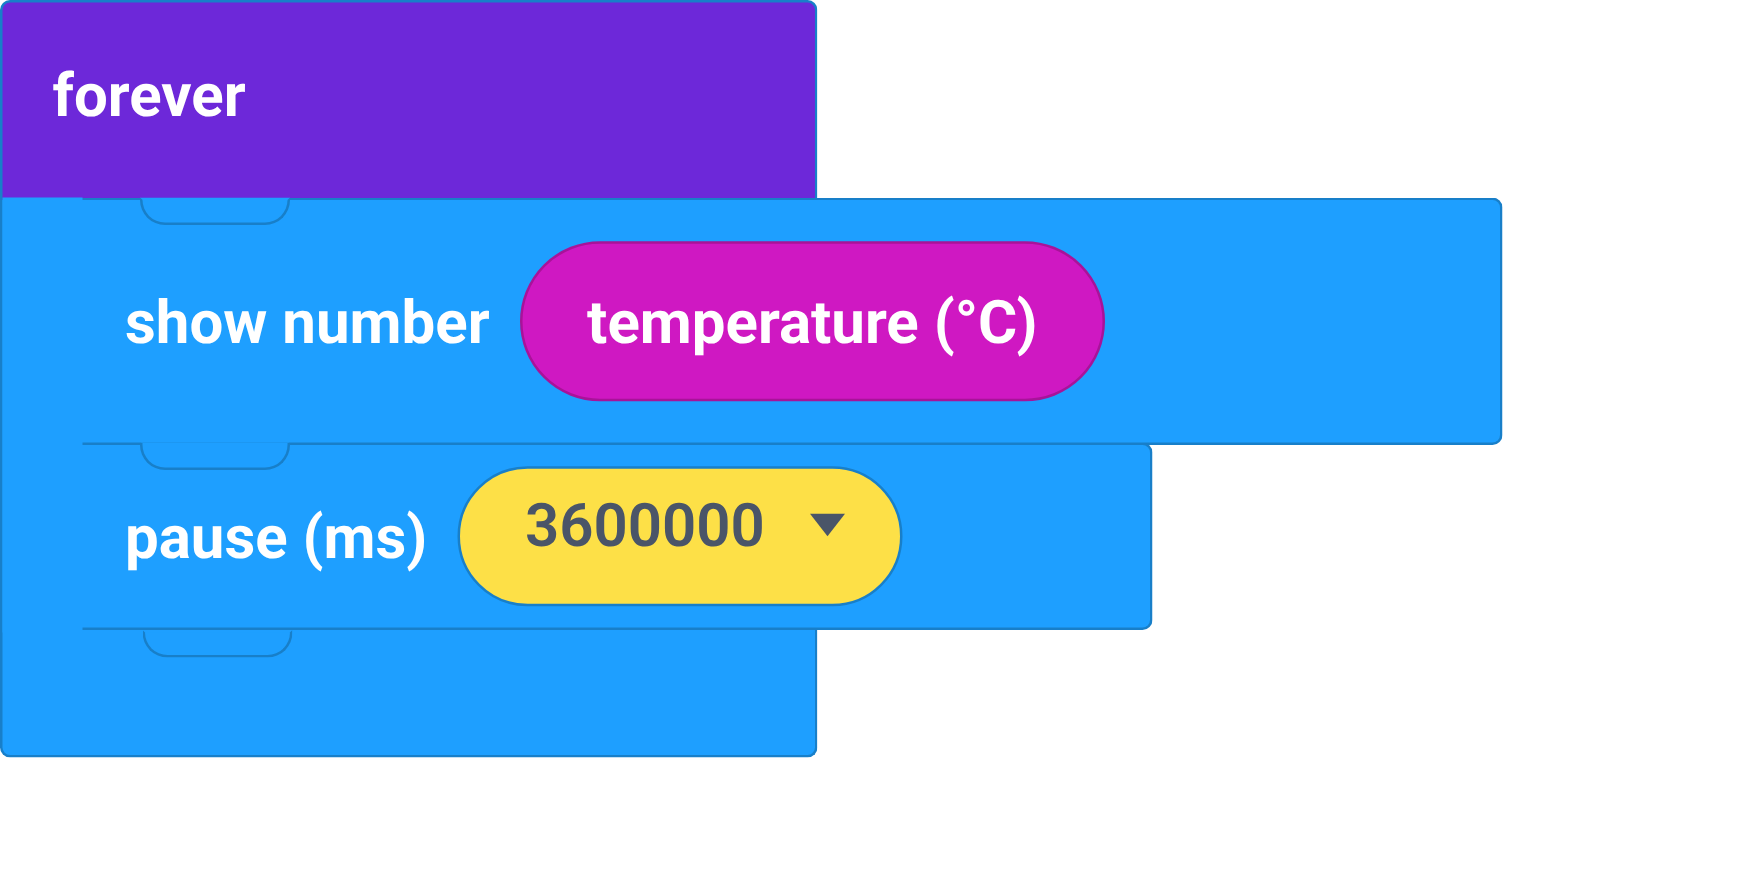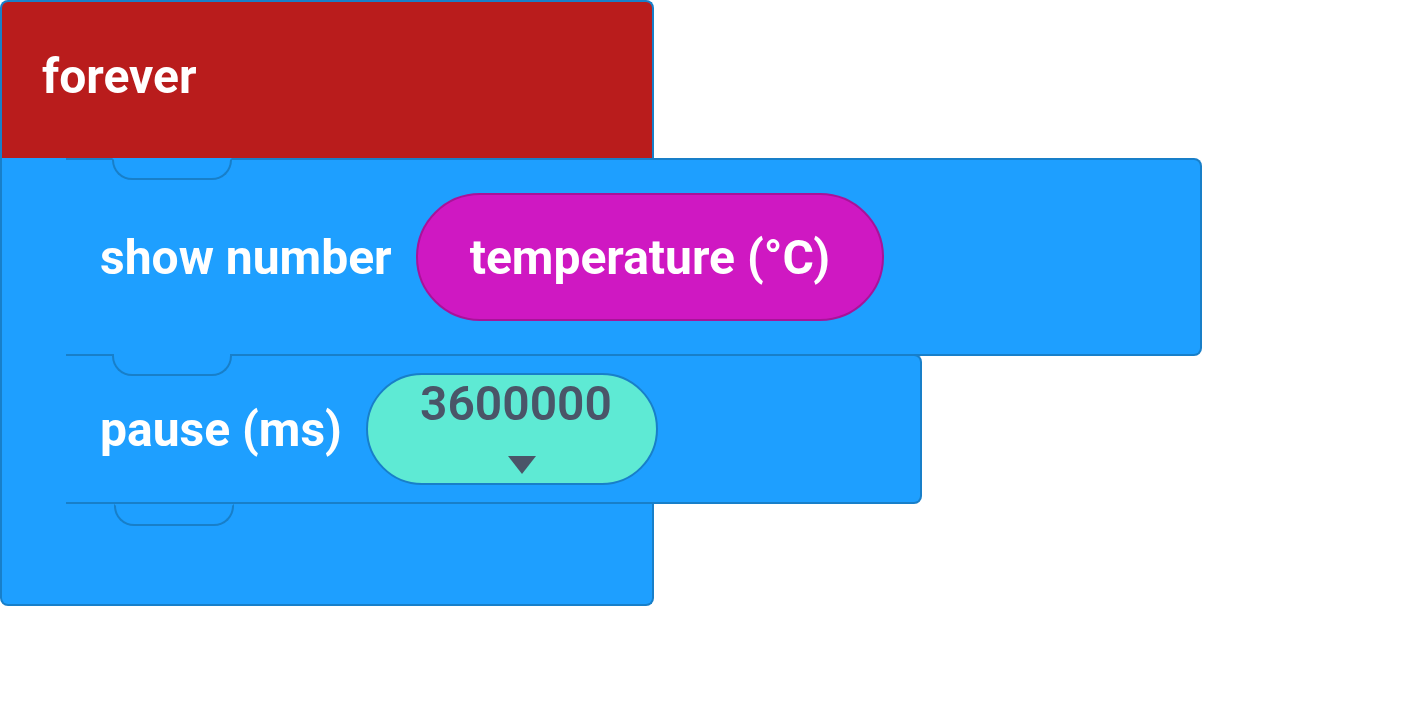--- a/index.html
+++ b/index.html
@@ -13,21 +13,21 @@
       background: transparent;
       padding: 0;
     }
     
     .forever-block {
       position: relative;
       width: 654px;
     }
     
     .forever-header {
-      background: #b91c1c;
+      background: #6d28d9;
       border: 2px solid #187fc9;
       border-bottom: none;
       border-radius: 8px 8px 0 0;
       padding: 41px 40px 50px 40px;
       color: white;
       font-size: 48px;
       font-weight: 700;
       width: 654px;
       height: 160px;
       display: flex;
@@ -107,27 +107,26 @@
     
     .temperature-pill {
       background: #cf18c2;
       border: 2px solid #a81399;
       color: white;
       height: 128px;
       padding: 0 52px;
     }
     
     .number-dropdown {
-      background: #5eead4;
+      background: #fde047;
       border: 2px solid #187fc9;
       color: #4a5568;
       height: 112px;
       padding: 0 44px 18px 52px;
       font-weight: 600;
-      flex-direction: column;
     }
     
     .dropdown-arrow {
       width: 0;
       height: 0;
       border-left: 14px solid transparent;
       border-right: 14px solid transparent;
       border-top: 18px solid #4a5568;
       margin-left: 12px;
     }

